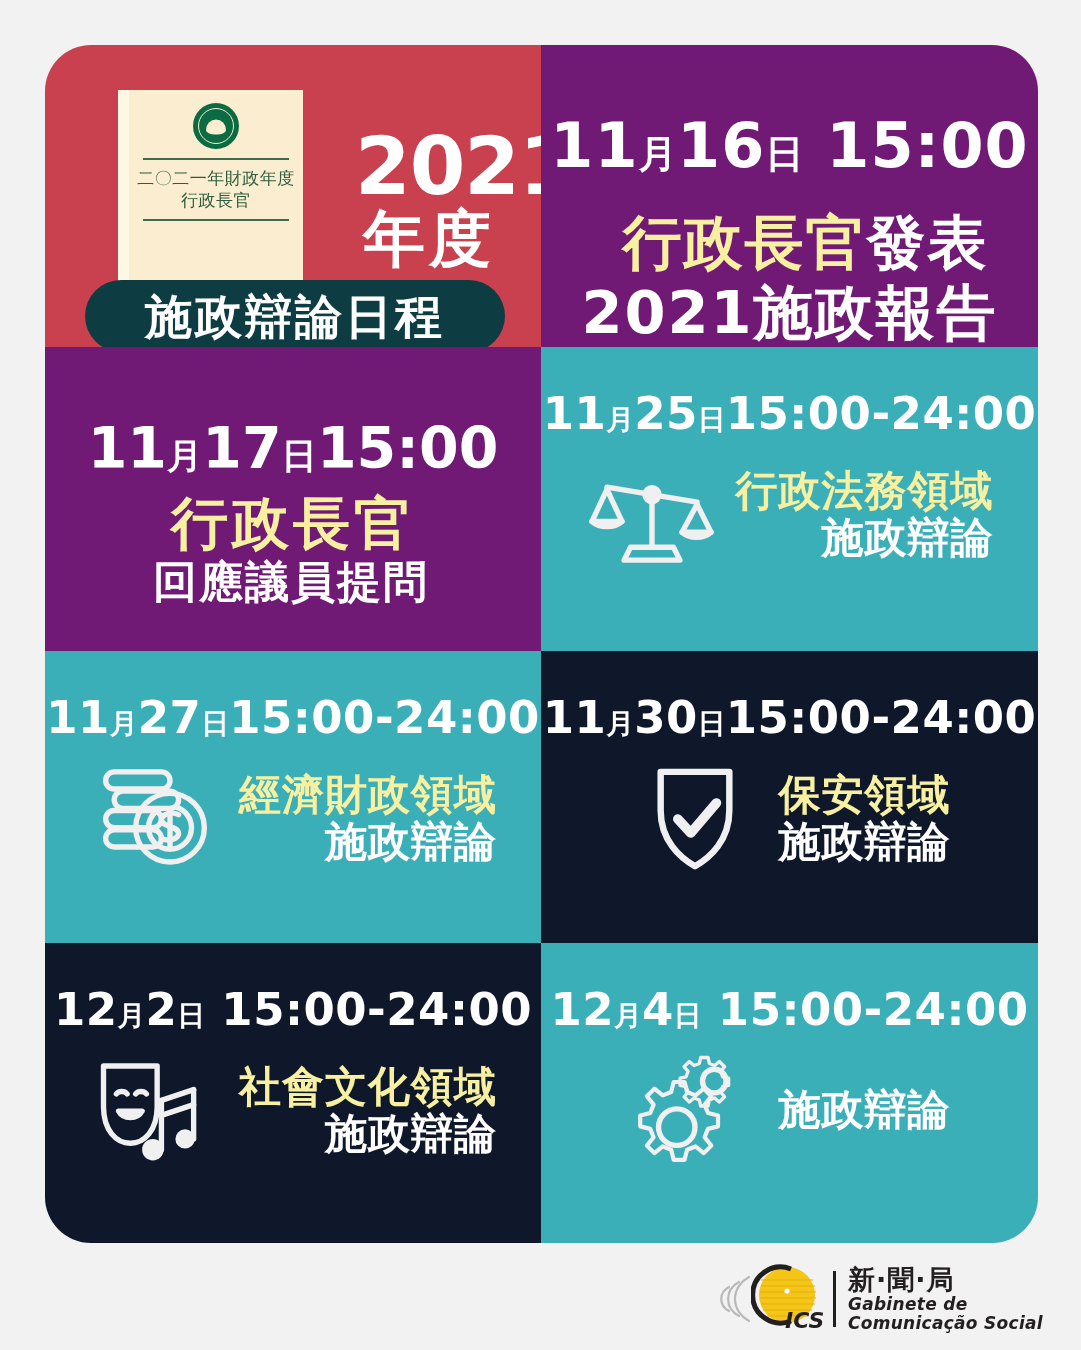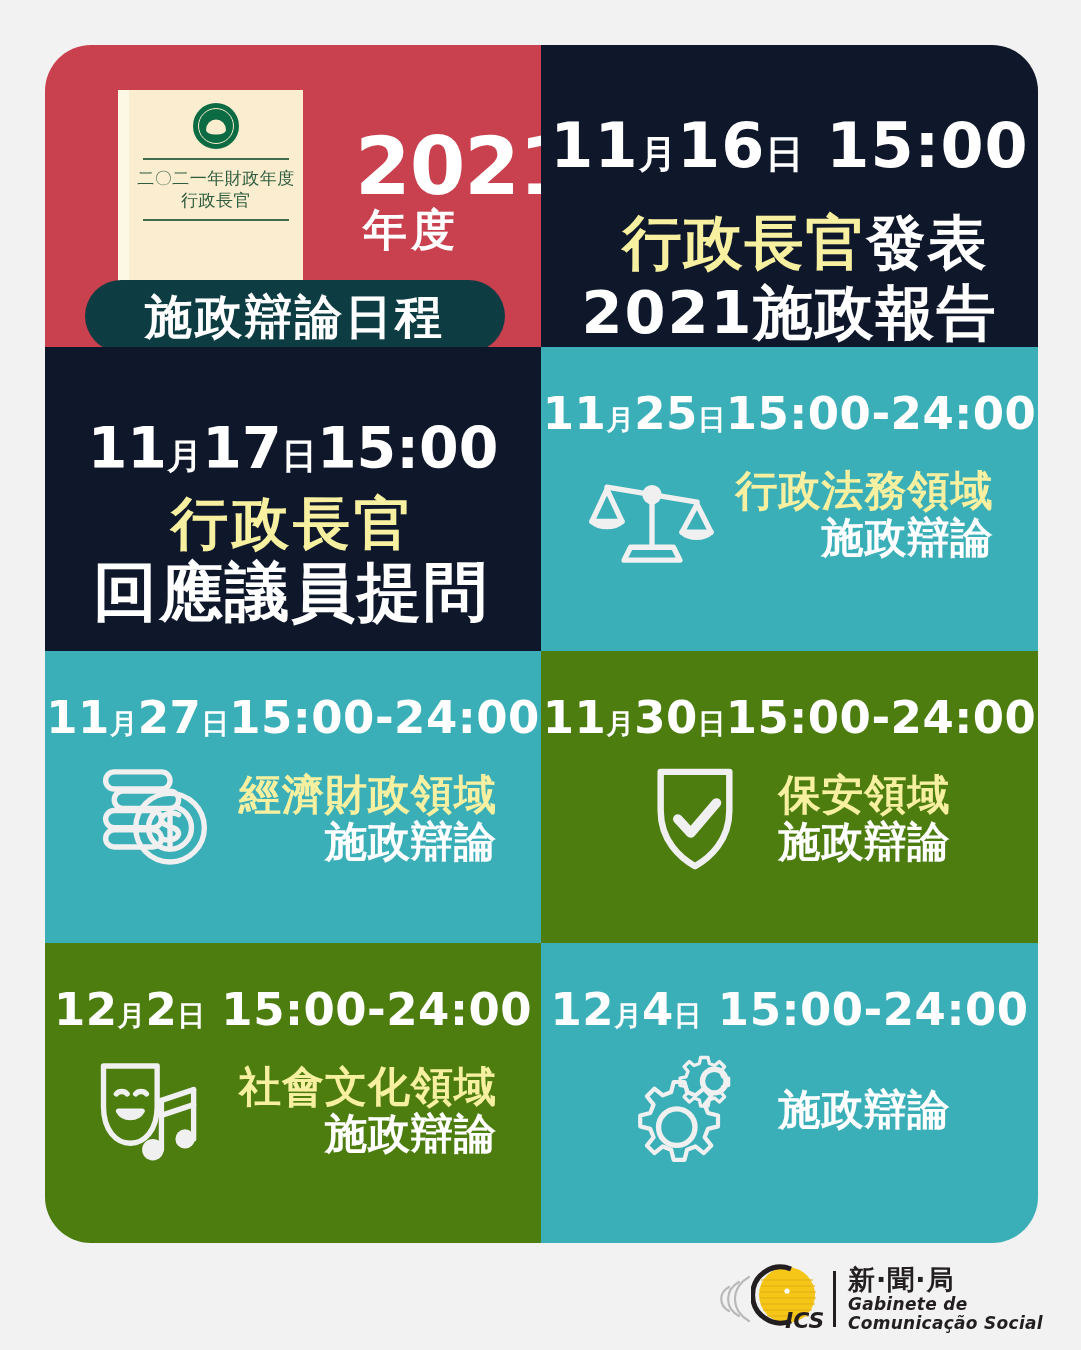--- a/index.html
+++ b/index.html
@@ -23,23 +23,23 @@
     width: 993px; height: 1198px;
     display: grid;
     grid-template-columns: 496px 497px;
     grid-template-rows: 302px 304px 292px 300px;
     border-radius: 46px;
     overflow: hidden;
   }
   .cell { position: relative; overflow: hidden; }
 
   .c-red   { background: #c9414f; }
-  .c-green { background: #0f172a; }
+  .c-green { background: #701a75; }
   .c-teal  { background: #3bafb8; }
-  .c-deep  { background: #4d7c0f; }
+  .c-deep  { background: #0f172a; }
 
   
   .book {
     position: absolute; left: 73px; top: 45px;
     width: 185px; height: 203px;
     background: #fbedd0;
     border-left: 11px solid #fdf8e4;
     padding-top: 10px;
   }
   .book-emblem {
@@ -70,21 +70,21 @@
     text-align: center; letter-spacing: .5px;
   }
 
   .year-num {
     position: absolute; left: 310px; top: 82px;
     color: #ffffff; font-size: 80px; font-weight: 900;
     letter-spacing: -1px; line-height: 1;
   }
   .year-suffix {
     position: absolute; left: 318px; top: 163px;
-    color: #ffffff; font-size: 44px; font-weight: 900;
+    color: #ffffff; font-size: 62px; font-weight: 900;
     letter-spacing: 4px; line-height: 1;
   }
   .pill {
     position: absolute; left: 40px; top: 235px;
     width: 420px; height: 72px;
     background: #0d3d42; border-radius: 36px;
     display: flex; align-items: center; justify-content: center;
   }
   .pill-text {
     color: #ffffff; font-size: 47px; font-weight: 900;
@@ -118,21 +118,21 @@
     position: absolute; top: 73px; left: 0; right: 0;
     font-size: 57px; letter-spacing: 0;
   }
   .r2-l1 {
     position: absolute; top: 148px; left: 0; right: 0;
     text-align: center; font-size: 57px; font-weight: 900;
     color: #f7f0a0; letter-spacing: 4px; line-height: 1;
   }
   .r2-l2 {
     position: absolute; top: 213px; left: 0; right: 4px;
-    text-align: center; font-size: 64px; font-weight: 900;
+    text-align: center; font-size: 44px; font-weight: 900;
     color: #ffffff; letter-spacing: 2px; line-height: 1;
   }
 
   
   .dom-date {
     position: absolute; top: 44px; left: 0; right: 0;
     font-size: 45px; letter-spacing: .5px;
   }
   .dom-body {
     position: absolute; top: 108px; left: 0; right: 0;

